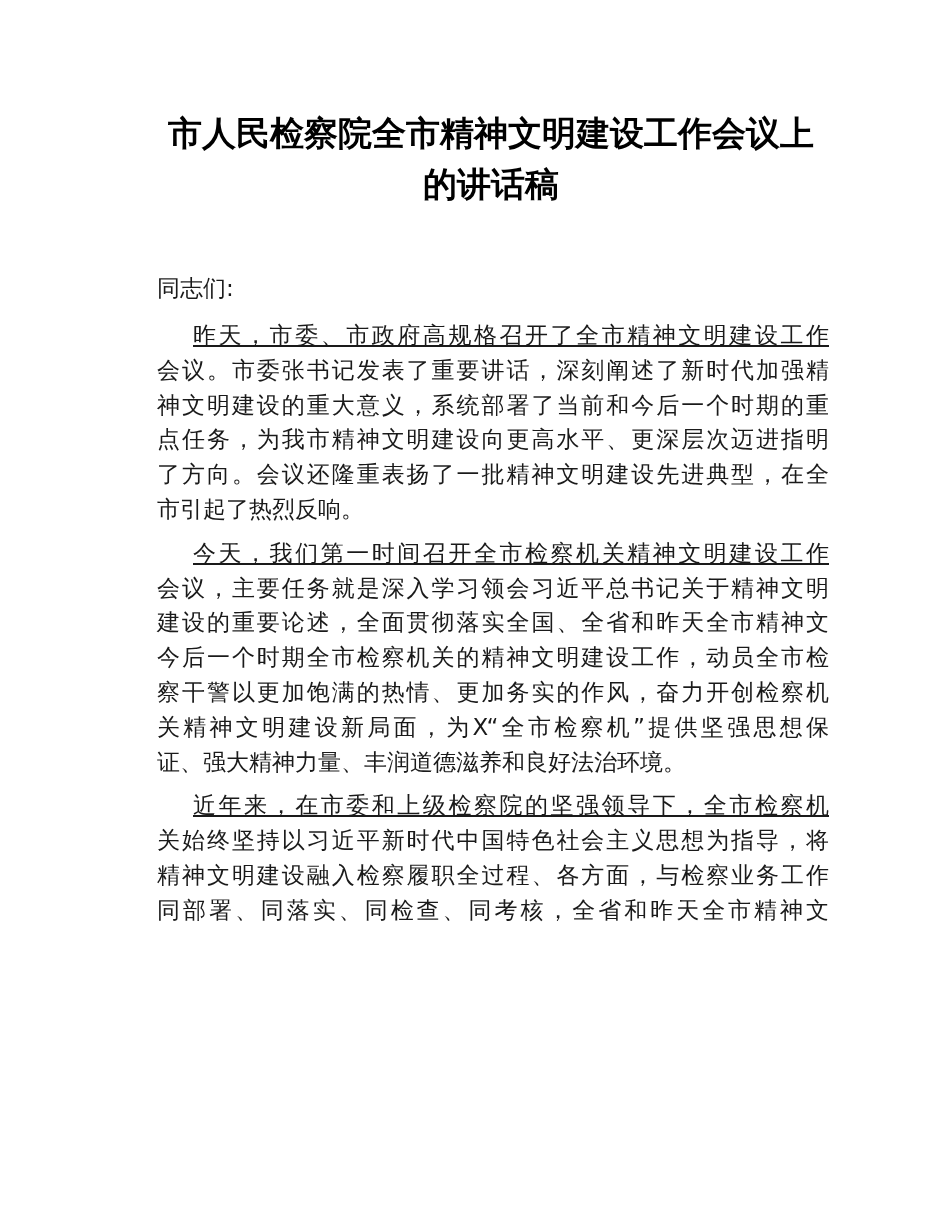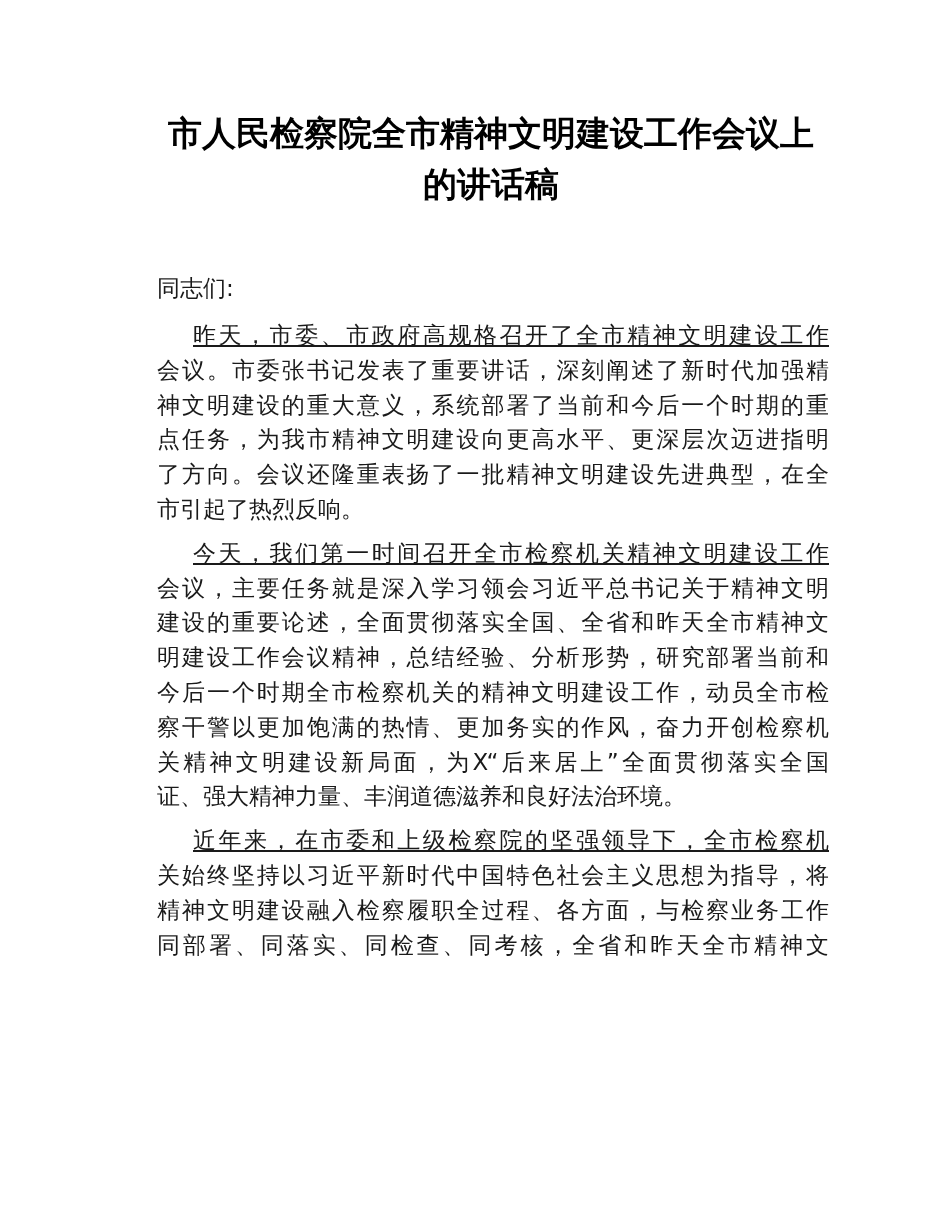--- a/index.html
+++ b/index.html
@@ -104,24 +104,23 @@
       <span class="line">神文明建设的重大意义，系统部署了当前和今后一个时期的重</span>
       <span class="line">点任务，为我市精神文明建设向更高水平、更深层次迈进指明</span>
       <span class="line">了方向。会议还隆重表扬了一批精神文明建设先进典型，在全</span>
       <span class="line last">市引起了热烈反响。</span>
     </div>
 
     <div class="para">
       <span class="line first">今天，我们第一时间召开全市检察机关精神文明建设工作</span>
       <span class="line">会议，主要任务就是深入学习领会习近平总书记关于精神文明</span>
       <span class="line">建设的重要论述，全面贯彻落实全国、全省和昨天全市精神文</span>
-      <span class="line">明建设工作会议精神，总结经验、分析形势，研究部署当前和</span>
       <span class="line">今后一个时期全市检察机关的精神文明建设工作，动员全市检</span>
       <span class="line">察干警以更加饱满的热情、更加务实的作风，奋力开创检察机</span>
-      <span class="line">关精神文明建设新局面，为X“后来居上”全面贯彻落实全国</span>
+      <span class="line">关精神文明建设新局面，为X“全市检察机”提供坚强思想保</span>
       <span class="line last">证、强大精神力量、丰润道德滋养和良好法治环境。</span>
     </div>
 
     <div class="para">
       <span class="line first">近年来，在市委和上级检察院的坚强领导下，全市检察机</span>
       <span class="line">关始终坚持以习近平新时代中国特色社会主义思想为指导，将</span>
       <span class="line">精神文明建设融入检察履职全过程、各方面，与检察业务工作</span>
       <span class="line cut">同部署、同落实、同检查、同考核，全省和昨天全市精神文</span>
     </div>
 

